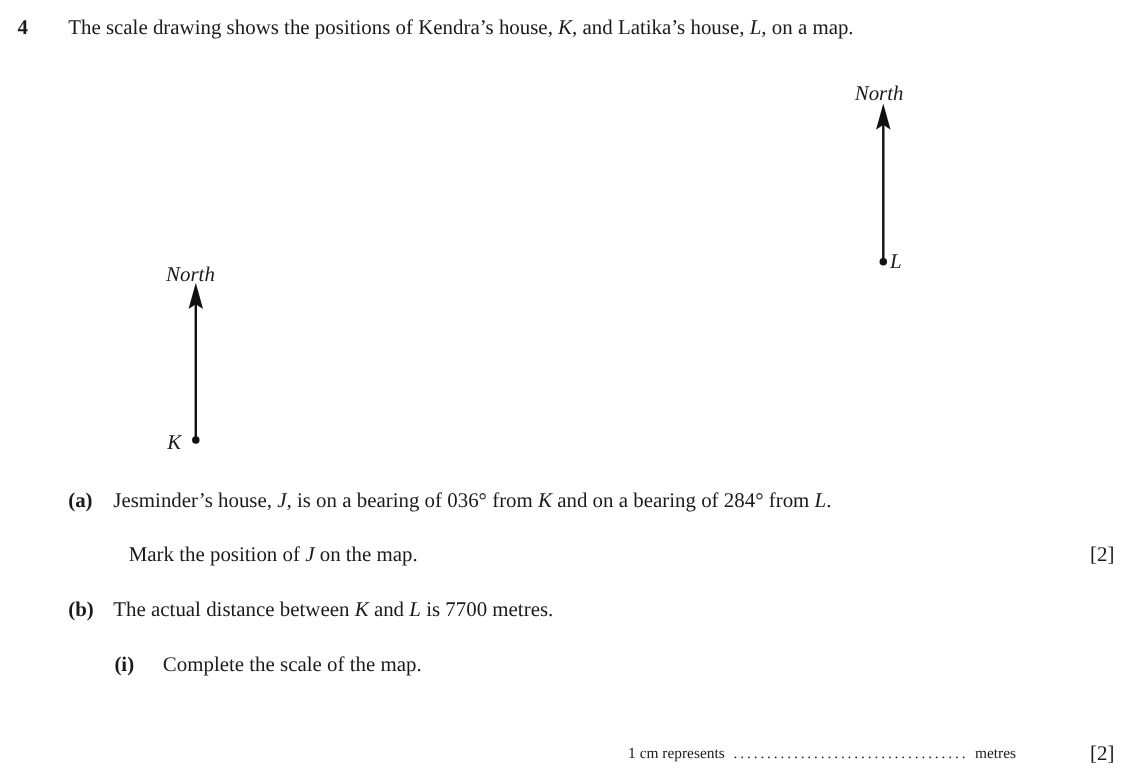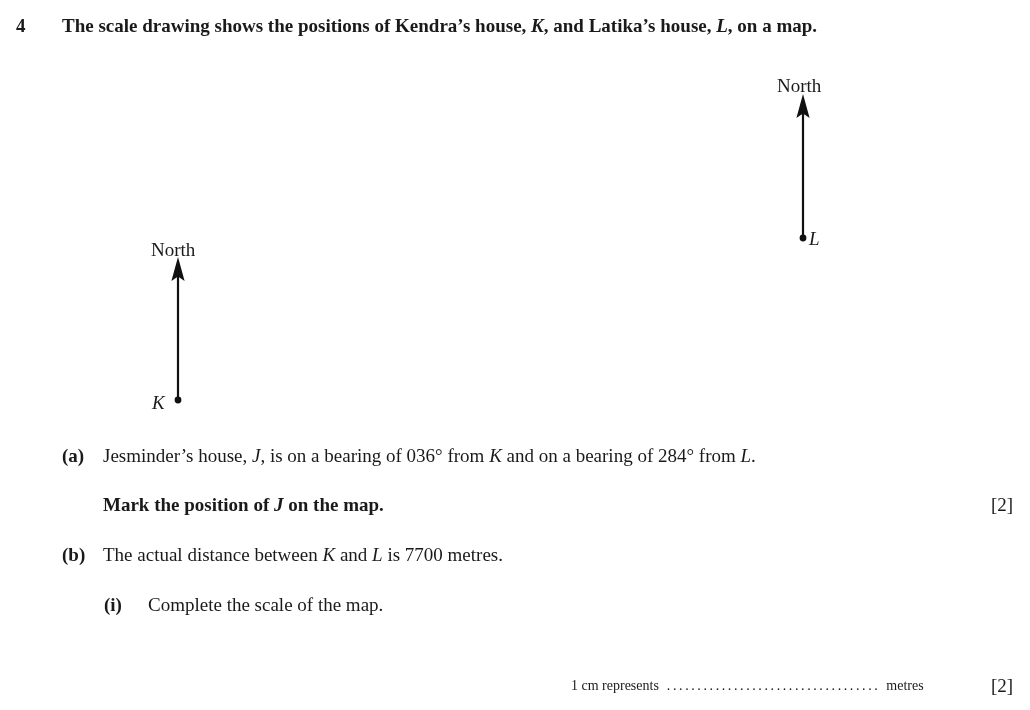--- a/index.html
+++ b/index.html
@@ -28,35 +28,35 @@
     font-weight: bold;
     line-height: 26px;
   }
   .q-stem {
     position: absolute;
     left: 62px;
     top: 13px;
     font-size: 19px;
     line-height: 26px;
     white-space: nowrap;
-    font-weight: bold;
   }
   
   .diagram {
     position: absolute;
     left: 0;
     top: 0;
     width: 1030px;
     height: 430px;
   }
   .north-label {
     position: absolute;
     font-size: 19px;
     line-height: 22px;
     white-space: nowrap;
+    font-style: italic;
   }
   .north-label.k { left: 151px; top: 239px; }
   .north-label.l { left: 777px; top: 75px; }
 
   .point-label {
     position: absolute;
     font-size: 19px;
     font-style: italic;
     line-height: 20px;
   }
@@ -82,21 +82,21 @@
   }
   .mark {
     position: absolute;
     font-size: 19px;
     line-height: 26px;
   }
   .it { font-style: italic; }
 
   .row-a-tag   { left: 62px;  top: 443px; }
   .row-a-text  { left: 103px; top: 443px; font-family: Liberation Serif, serif; }
-  .row-a2-text { left: 103px; top: 492px; font-weight: bold; }
+  .row-a2-text { left: 117px; top: 492px; }
   .row-a2-mark { left: 991px; top: 492px; }
   .row-b-tag   { left: 62px;  top: 542px; }
   .row-b-text  { left: 103px; top: 542px; }
   .row-bi-tag  { left: 104px; top: 592px; }
   .row-bi-text { left: 148px; top: 592px; }
 
   
   .answer-line {
     position: absolute;
     left: 571px;

